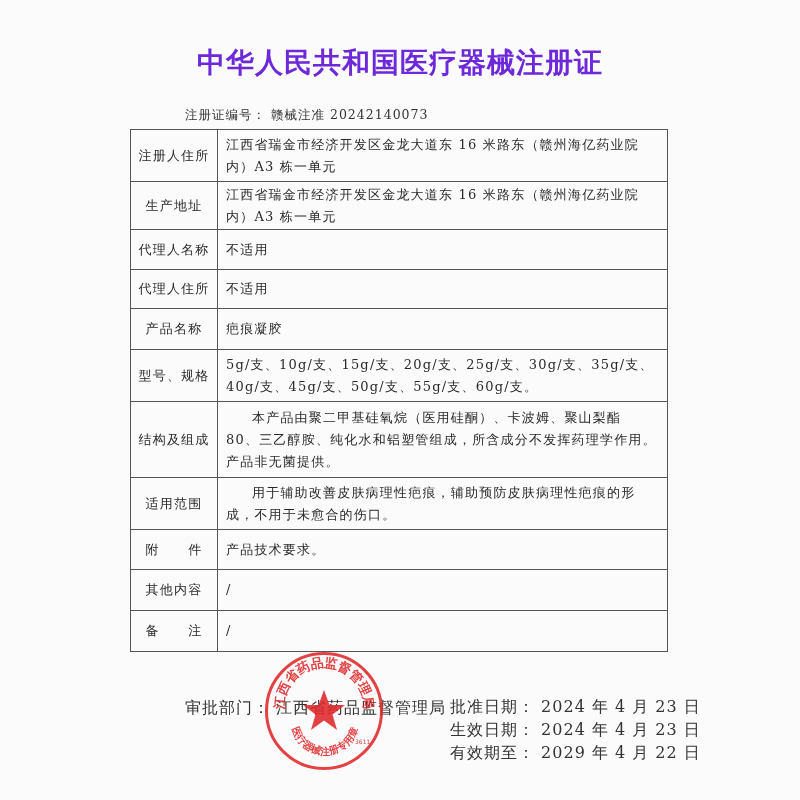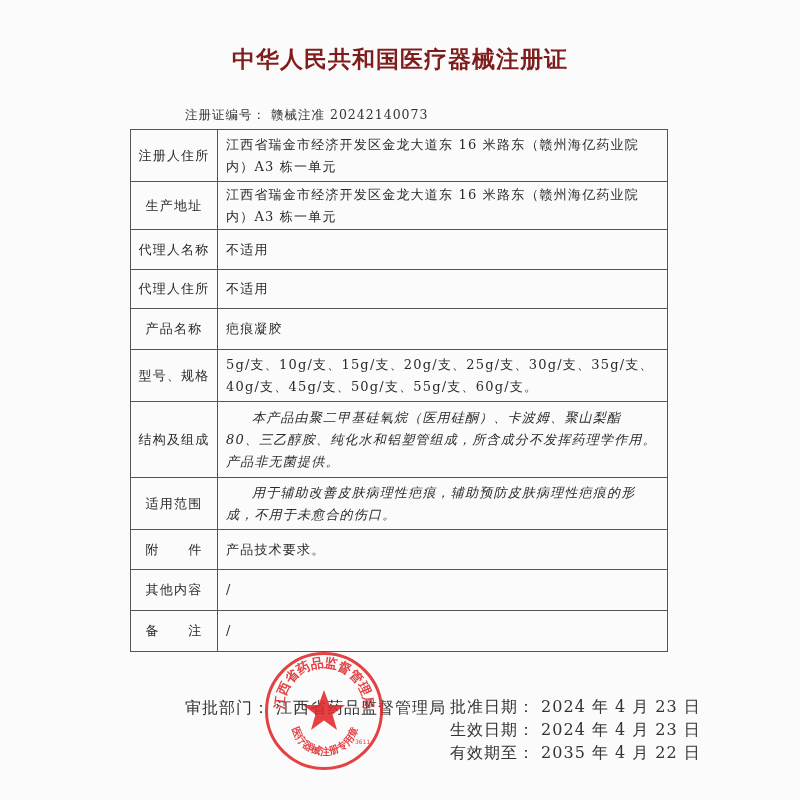--- a/index.html
+++ b/index.html
@@ -3,35 +3,35 @@
 <meta charset="utf-8">
 <style>
   html, body { margin: 0; padding: 0; }
   body {
     width: 800px; height: 800px; background: #fbfbfb; position: relative; overflow: hidden;
     font-family: "DejaVu Serif", "Liberation Serif", serif; color: #2a2a2a;
   }
   .title {
     position: absolute; top: 44px; left: 0; width: 800px; text-align: center;
     font-family: "DejaVu Sans", "Liberation Sans", sans-serif;
-    font-size: 23px; font-weight: bold; letter-spacing: 1px; color: #7f1d1d;
+    font-size: 28px; font-weight: bold; letter-spacing: 1px; color: #6d28d9;
   }
   .reg-no {
     position: absolute; top: 107px; left: 185px; font-size: 12.5px; letter-spacing: 1px; color: #333;
   }
   table.cert {
     position: absolute; left: 130px; top: 129px; width: 538px; border-collapse: collapse;
     border: 1.5px solid #444;
   }
   table.cert td {
     border: 1px solid #555; font-size: 13px; letter-spacing: 1.2px; color: #2a2a2a; line-height: 22px;
   }
   td.label { width: 82px; text-align: center; padding: 0 2px; }
   td.value { padding: 0 8px; text-align: left; }
-  td.value .indent { text-indent: 2em; display: block; font-style: italic; }
+  td.value .indent { text-indent: 2em; display: block; }
   .footer { position: absolute; font-size: 16px; letter-spacing: 1px; color: #333; }
   .dates { position: absolute; left: 450px; top: 697px; font-size: 16px; letter-spacing: 1px; color: #333; }
   .dates div { height: 23px; }
   .stamp {
     position: absolute; left: 265px; top: 652px; width: 118px; height: 118px;
     border: 3px solid #e0282a; border-radius: 50%; box-sizing: border-box; opacity: 0.88;
   }
   .stamp svg { position: absolute; left: -3px; top: -3px; }
 </style>
 </head>
@@ -98,21 +98,21 @@
   </table>
 
 <div class="footer" style="left:185px; top:698px;">
   <span>审批部门：</span>
   <span>江西省药品监督管理局</span>
 </div>
 
 <div class="dates">
   <div>批准日期：  2024 年 4 月 23 日</div>
   <div>生效日期：  2024 年 4 月 23 日</div>
-  <div>有效期至：  2035 年 4 月 22 日</div>
+  <div>有效期至：  2029 年 4 月 22 日</div>
 </div>
 
 <div class="stamp">
   <svg width="118" height="118" viewBox="0 0 118 118">
     <defs>
       <path id="arcTop" d="M 20 64 A 40 40 0 1 1 98 64"></path>
       <path id="arcBot" d="M 28 80 A 34 34 0 0 0 92 80"></path>
     </defs>
     <polygon points="59,38 64.5,53 80,53 67.5,62.5 72,78 59,68.5 46,78 50.5,62.5 38,53 53.5,53" fill="#e0282a"></polygon>
     <text font-size="13" fill="#e0282a" font-weight="bold" font-family="DejaVu Sans, sans-serif">

